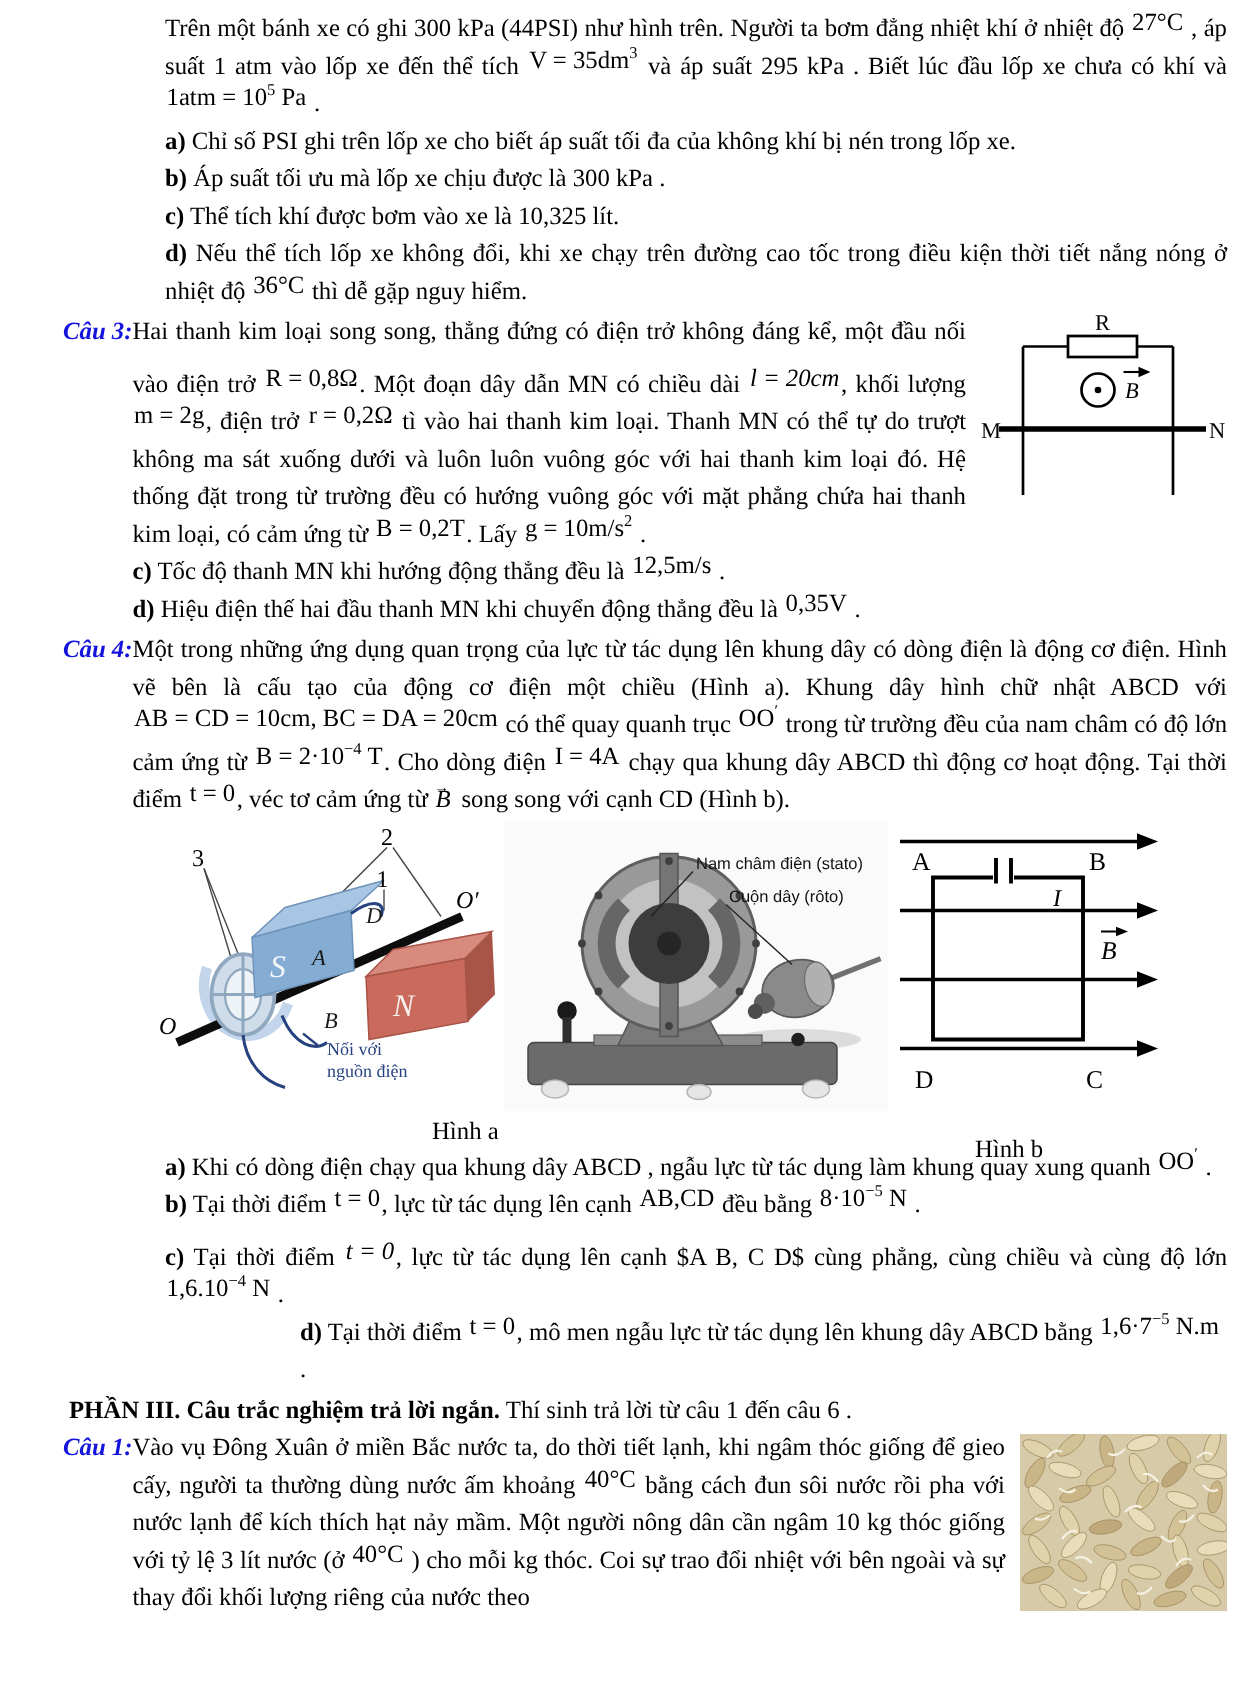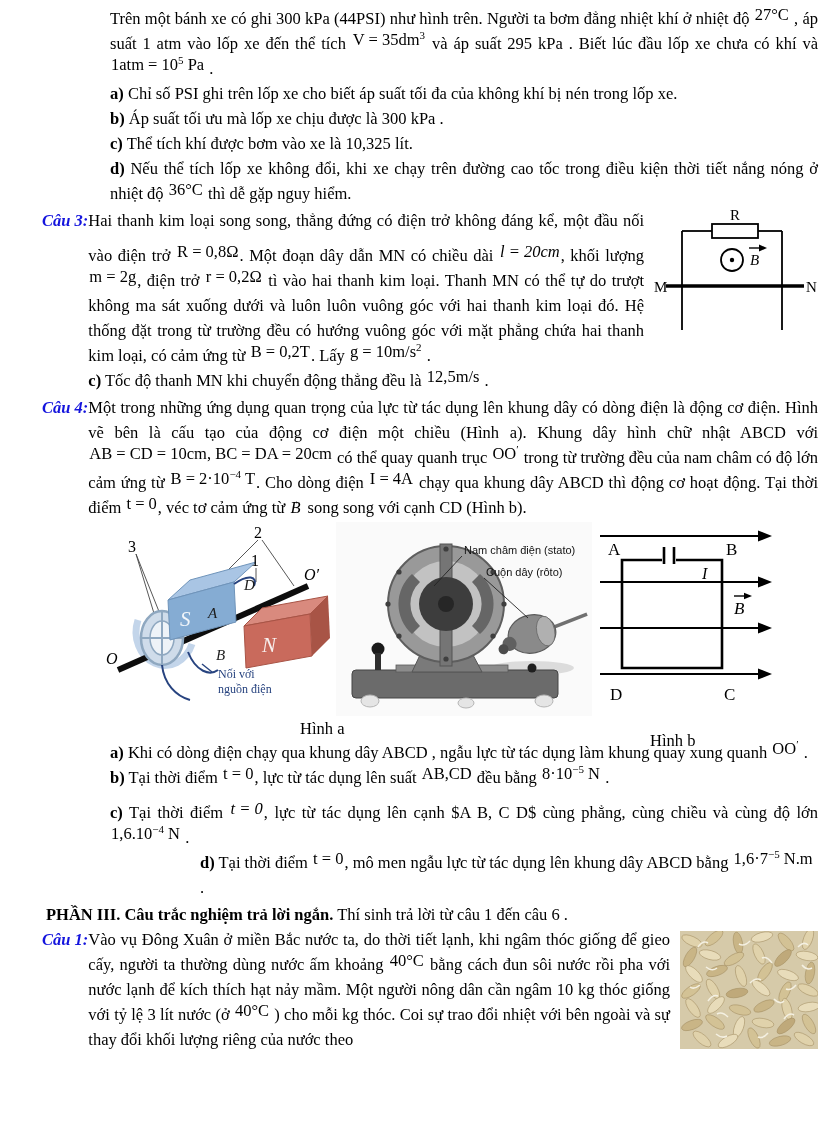--- a/index.html
+++ b/index.html
@@ -25,21 +25,21 @@
     position:relative; top:-4px; line-height:20px; padding:2px 1px 0 1px;
   }
   .fm sup { font-size:11px; line-height:0; vertical-align:super; }
   .fm-i { font-style:italic;margin-top:11px; }
   .vec { position:relative; font-style:italic; padding:0 3px 0 1px; }
   .vec::after { content:"→"; position:absolute; left:0px; top:-10px; font-size:10px; font-style:normal; }
   .c3fig { float:right; width:164px; height:128px; margin:0 0 4px 10px; }
   .ricefig { float:right; width:138px; height:118px; margin:4px 0 4px 10px; }
   .figs { margin:2px 0 0 98px; display:flex; align-items:flex-start; gap:6px; height:194px; }
   .caps { position:relative; height:24px; }
-  .capA { position:absolute; left:300px; top:0; }
+  .capA { position:absolute; left:288px; top:0; }
   .capB { position:absolute; left:650px; top:12px; }
   .c4items { margin:0 8px 0 110px; }
   .dindent { margin-left:90px; }
   .phan3 { margin:2px 8px 0 46px; }
   .phan3 b { font-weight:bold; }
   svg text { font-family:"Liberation Serif","DejaVu Serif",serif; }
   svg .sans { font-family:"Liberation Sans","DejaVu Sans",sans-serif; }
 </style>
 </head>
 <body>
@@ -73,21 +73,22 @@
           <polygon points="113,40 105,36.5 105,43.5" fill="#000"></polygon>
           <text x="96" y="57" font-size="15" font-style="italic">B</text>
           <line x1="12" y1="78" x2="150" y2="78" stroke="#000" stroke-width="3.6"></line>
           <text x="0" y="84" font-size="15">M</text>
           <text x="152" y="84" font-size="15">N</text>
         </svg>
       </div>
       <div class="just">
         <span>Hai thanh kim loại song song, thẳng đứng có điện trở không đáng kể, một đầu nối vào điện trở </span><span class="fm"><span>R = 0,8Ω</span><sup></sup><span></span></span><span>. Một đoạn dây dẫn MN có chiều dài </span><span class="fm fm-i"><span>l = 20cm</span><sup></sup><span></span></span><span>, khối lượng </span><span class="fm"><span>m = 2g</span><sup></sup><span></span></span><span>, điện trở </span><span class="fm"><span>r = 0,2Ω</span><sup></sup><span></span></span><span> tì vào hai thanh kim loại. Thanh MN có thể tự do trượt không ma sát xuống dưới và luôn luôn vuông góc với hai thanh kim loại đó. Hệ thống đặt trong từ trường đều có hướng vuông góc với mặt phẳng chứa hai thanh kim loại, có cảm ứng từ </span><span class="fm"><span>B = 0,2T</span><sup></sup><span></span></span><span>. Lấy </span><span class="fm"><span>g = 10m/s</span><sup>2</sup><span></span></span><span> .</span>
       </div>
-      <div class="item"><b class="lbl">c)</b> <span>Tốc độ thanh MN khi chuyển động thẳng đều là </span><span class="fm"><span>12,5m/s</span><sup></sup><span></span></span><span> .</span></div>
+      <div class="item"><b class="lbl">c)</b> <span>Tốc độ thanh MN khi hướng động thẳng đều là </span><span class="fm"><span>12,5m/s</span><sup></sup><span></span></span><span> .</span></div>
+      <div class="item"><b class="lbl">d)</b> <span>Hiệu điện thế hai đầu thanh MN khi chuyển động thẳng đều là </span><span class="fm"><span>0,35V</span><sup></sup><span></span></span><span> .</span></div>
     </div>
   </div>
 
   <div class="q">
     <div class="qlbl">Câu 4:</div>
     <div class="qbody">
       <div class="just">
         <span>Một trong những ứng dụng quan trọng của lực từ tác dụng lên khung dây có dòng điện là động cơ điện. Hình vẽ bên là cấu tạo của động cơ điện một chiều (Hình a). Khung dây hình chữ nhật ABCD với </span><span class="fm"><span>AB = CD = 10cm, BC = DA = 20cm</span><sup></sup><span></span></span><span> có thể quay quanh trục </span><span class="fm"><span>OO</span><sup>′</sup><span></span></span><span> trong từ trường đều của nam châm có độ lớn cảm ứng từ </span><span class="fm"><span>B = 2·10</span><sup>−4</sup><span> T</span></span><span>. Cho dòng điện </span><span class="fm"><span>I = 4A</span><sup></sup><span></span></span><span> chạy qua khung dây ABCD thì động cơ hoạt động. Tại thời điểm </span><span class="fm"><span>t = 0</span><sup></sup><span></span></span><span>, véc tơ cảm ứng từ </span><span class="vec">B</span><span> song song với cạnh CD (Hình b).</span>
       </div>
     </div>
@@ -197,21 +198,21 @@
     </svg>
   </div>
 
   <div class="caps">
     <span class="capA">Hình a</span>
     <span class="capB">Hình b</span>
   </div>
 
   <div class="c4items">
     <div class="item just"><b class="lbl">a)</b> <span>Khi có dòng điện chạy qua khung dây ABCD , ngẫu lực từ tác dụng làm khung quay xung quanh </span><span class="fm"><span>OO</span><sup>′</sup><span></span></span><span> .</span></div>
-    <div class="item"><b class="lbl">b)</b> <span>Tại thời điểm </span><span class="fm"><span>t = 0</span><sup></sup><span></span></span><span>, lực từ tác dụng lên suất </span><span class="fm"><span>AB,CD</span><sup></sup><span></span></span><span> đều bằng </span><span class="fm"><span>8·10</span><sup>−5</sup><span> N</span></span><span> .</span></div>
+    <div class="item"><b class="lbl">b)</b> <span>Tại thời điểm </span><span class="fm"><span>t = 0</span><sup></sup><span></span></span><span>, lực từ tác dụng lên cạnh </span><span class="fm"><span>AB,CD</span><sup></sup><span></span></span><span> đều bằng </span><span class="fm"><span>8·10</span><sup>−5</sup><span> N</span></span><span> .</span></div>
     <div class="item just"><b class="lbl">c)</b> <span>Tại thời điểm </span><span class="fm fm-i"><span>t = 0</span><sup></sup><span></span></span><span>, lực từ tác dụng lên cạnh $A B, C D$ cùng phẳng, cùng chiều và cùng độ lớn </span><span class="fm"><span>1,6.10</span><sup>−4</sup><span> N</span></span><span> .</span></div>
     <div class="item dindent"><b class="lbl">d)</b> <span>Tại thời điểm </span><span class="fm"><span>t = 0</span><sup></sup><span></span></span><span>, mô men ngẫu lực từ tác dụng lên khung dây ABCD bằng </span><span class="fm"><span>1,6·7</span><sup>−5</sup><span> N.m</span></span><span> .</span></div>
   </div>
 
   <div class="phan3">
     <b>PHẦN III. Câu trắc nghiệm trả lời ngắn.</b><span> Thí sinh trả lời từ câu 1 đến câu 6 .</span>
   </div>
 
   <div class="q">
     <div class="qlbl">Câu 1:</div>

